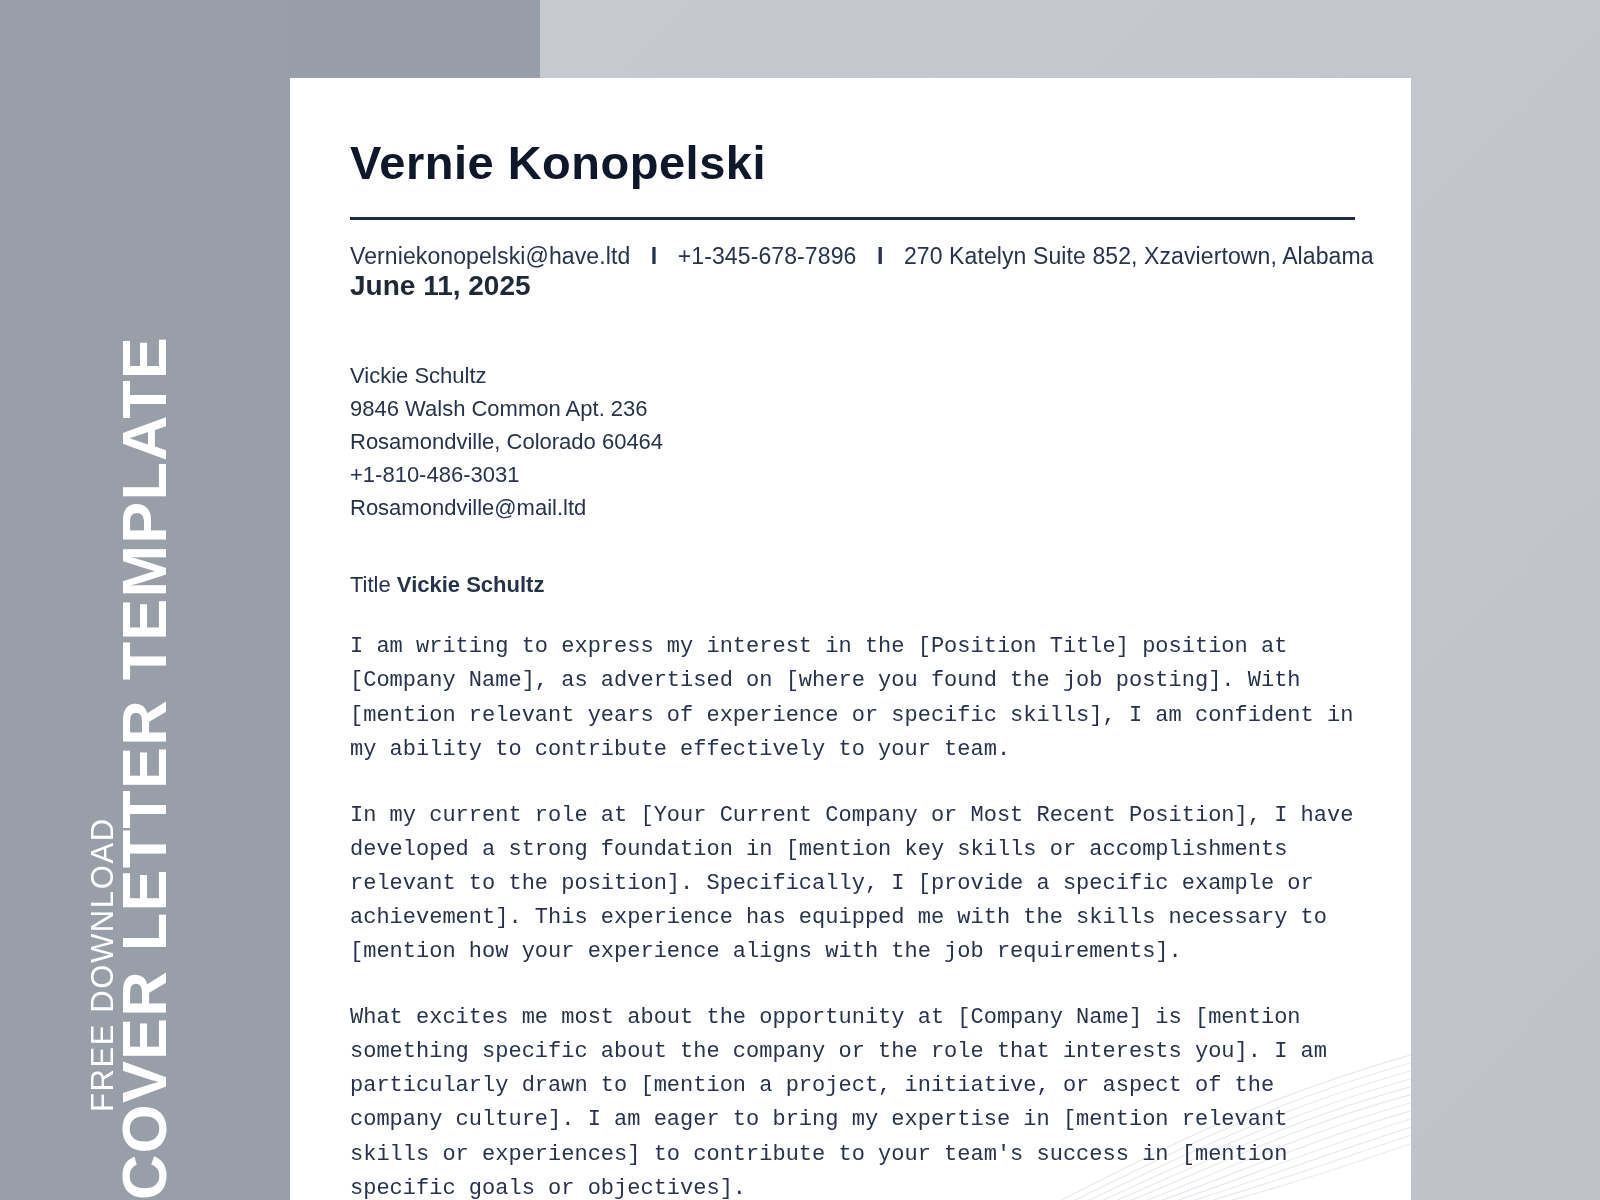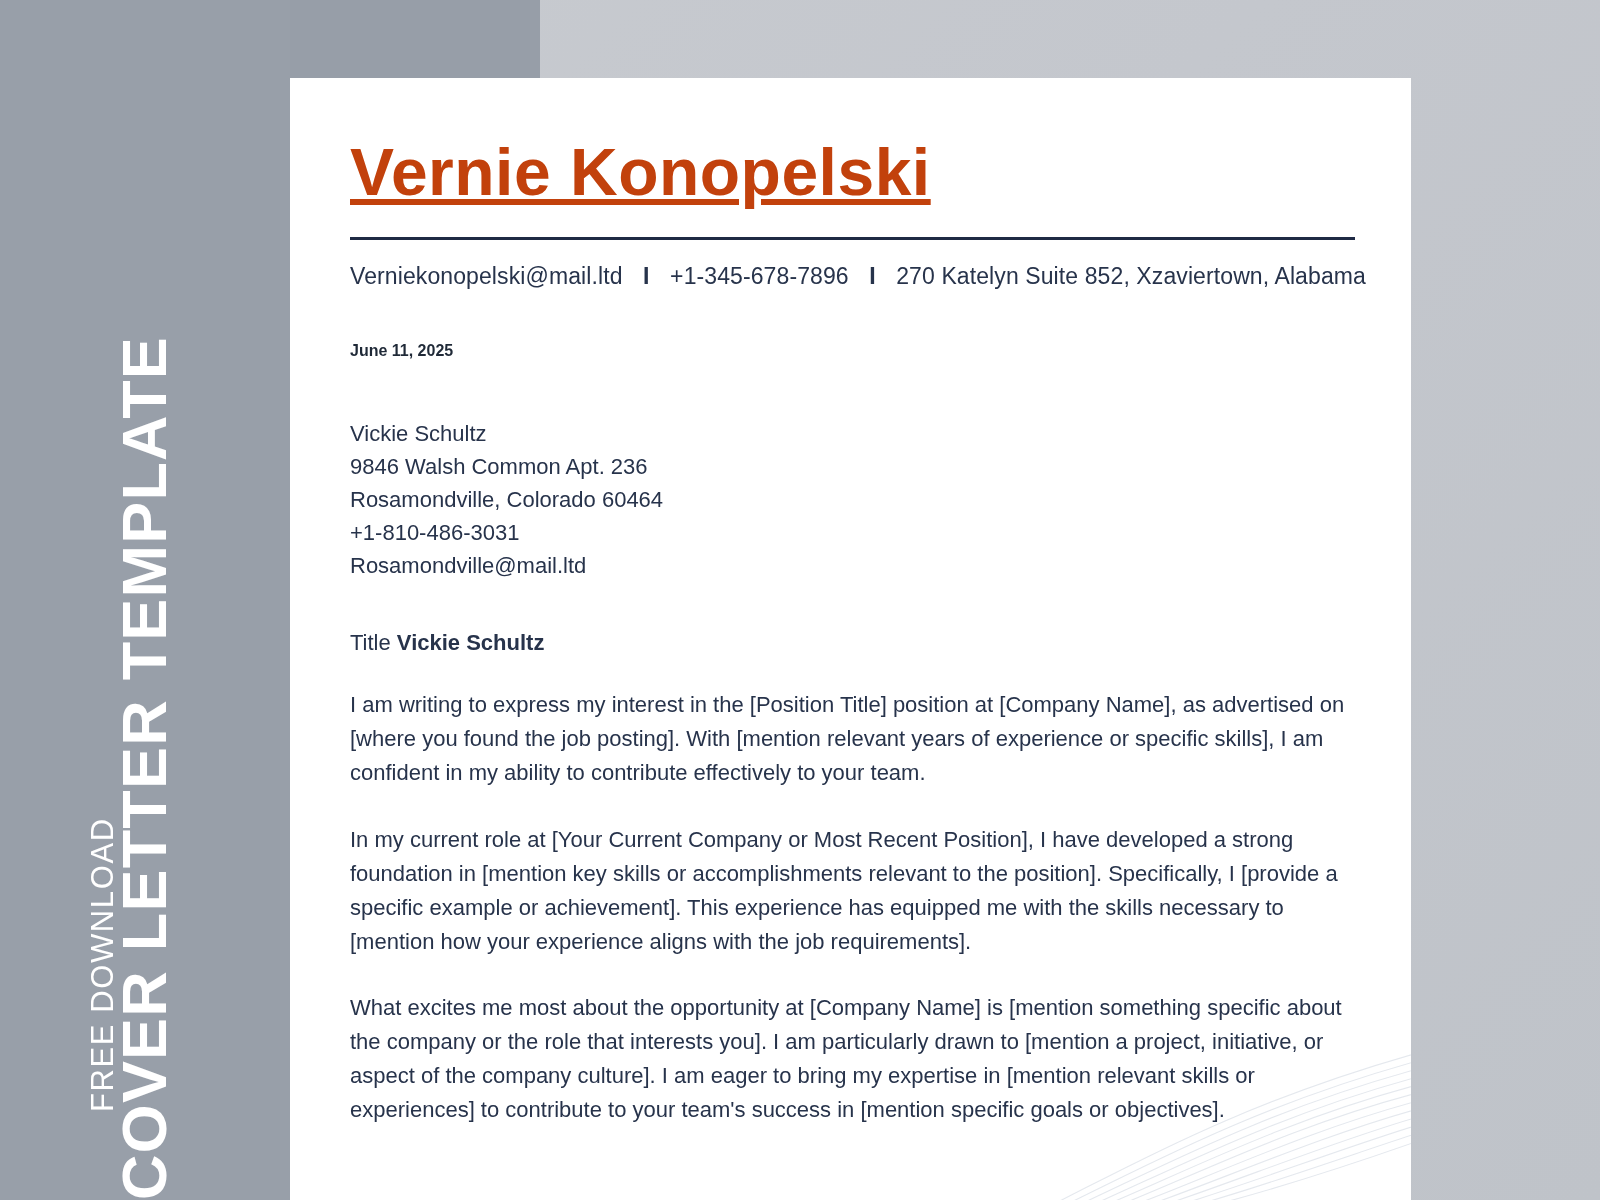--- a/index.html
+++ b/index.html
@@ -91,27 +91,26 @@
     right: 0;
     bottom: 0;
     width: 420px;
     height: 230px;
     pointer-events: none;
     opacity: 0.55;
   }
 
   
   .name-heading {
-    font-size: 66px;
-    font-weight: 700;
-    color: #c2410c;
+    font-size: 47px;
+    font-weight: 700;
+    color: #0f172a;
     letter-spacing: 0.5px;
     line-height: 1.05;
     white-space: nowrap;
-    text-decoration: underline;
   }
 
   .header-rule {
     margin-top: 30px;
     height: 3px;
     background: #1f2a44;
     width: 100%;
   }
 
   .contact-line {
@@ -124,22 +123,21 @@
 
   .contact-sep {
     display: inline-block;
     font-weight: 700;
     padding: 0 14px;
     color: #27334b;
   }
 
   
   .letter-date {
-    margin-top: 52px;
-    font-size: 16px;
+    font-size: 28px;
     font-weight: 700;
     color: #1f2937;
   }
 
   .recipient-block {
     margin-top: 57px;
     font-size: 22px;
     color: #27334b;
     line-height: 1.5;
   }
@@ -154,20 +152,21 @@
   }
 
   .salutation b { font-weight: 700; }
 
   .body-paragraph {
     margin-top: 32px;
     font-size: 22px;
     color: #27334b;
     line-height: 1.55;
     text-align: left;
+    font-family: Liberation Mono, monospace;
   }
 </style>
 </head>
 <body>
 
 <div class="bg-light"></div>
 <div class="bg-dark-band"></div>
 <div class="sidebar-strip">
   <div class="vertical-label vlabel-template">COVER LETTER TEMPLATE</div>
   <div class="vertical-label vlabel-free">FREE DOWNLOAD</div>
@@ -192,21 +191,21 @@
     </g>
   </svg>
 
   <div class="page-inner">
 
     <h1 class="name-heading">Vernie Konopelski</h1>
 
     <div class="header-rule"></div>
 
     <div class="contact-line">
-      <span>Verniekonopelski@mail.ltd</span>
+      <span>Verniekonopelski@have.ltd</span>
       <span class="contact-sep">I</span>
       <span>+1-345-678-7896</span>
       <span class="contact-sep">I</span>
       <span>270 Katelyn Suite 852, Xzaviertown, Alabama</span>
     </div>
 
     <div class="letter-date">June 11, 2025</div>
 
     <div class="recipient-block">
       <div>Vickie Schultz</div>

